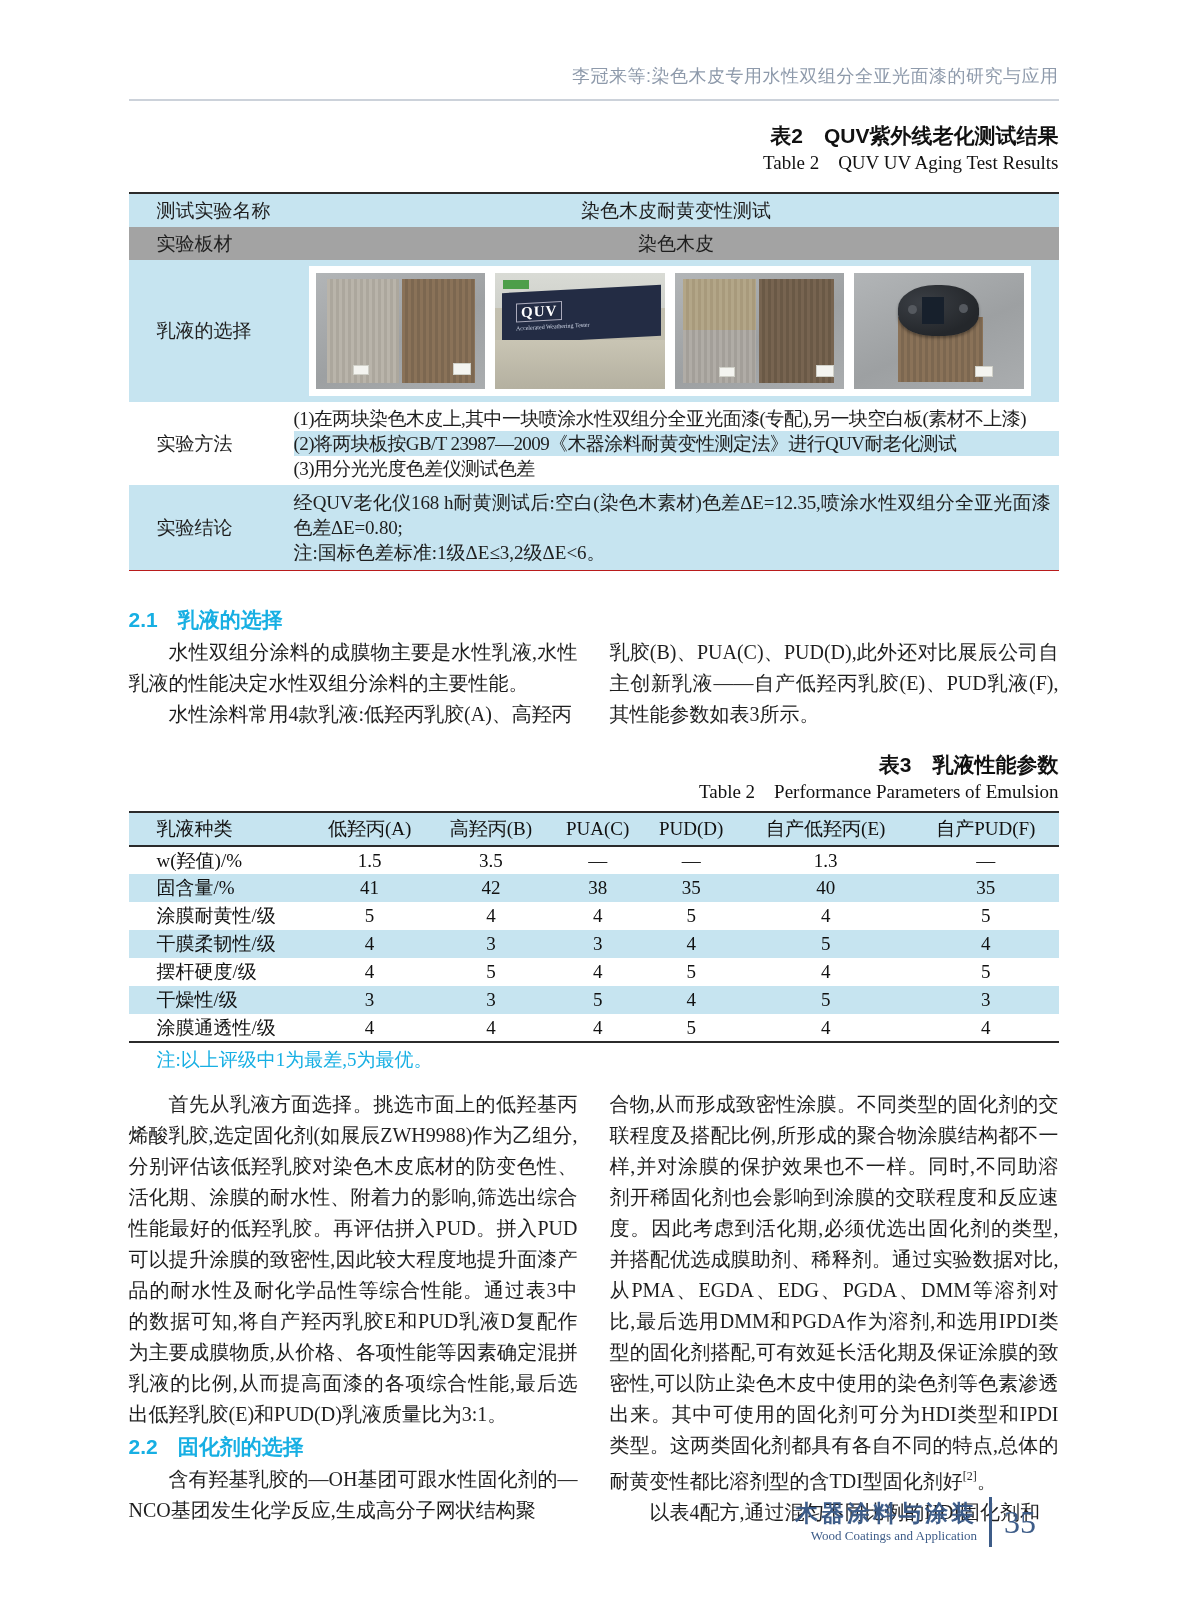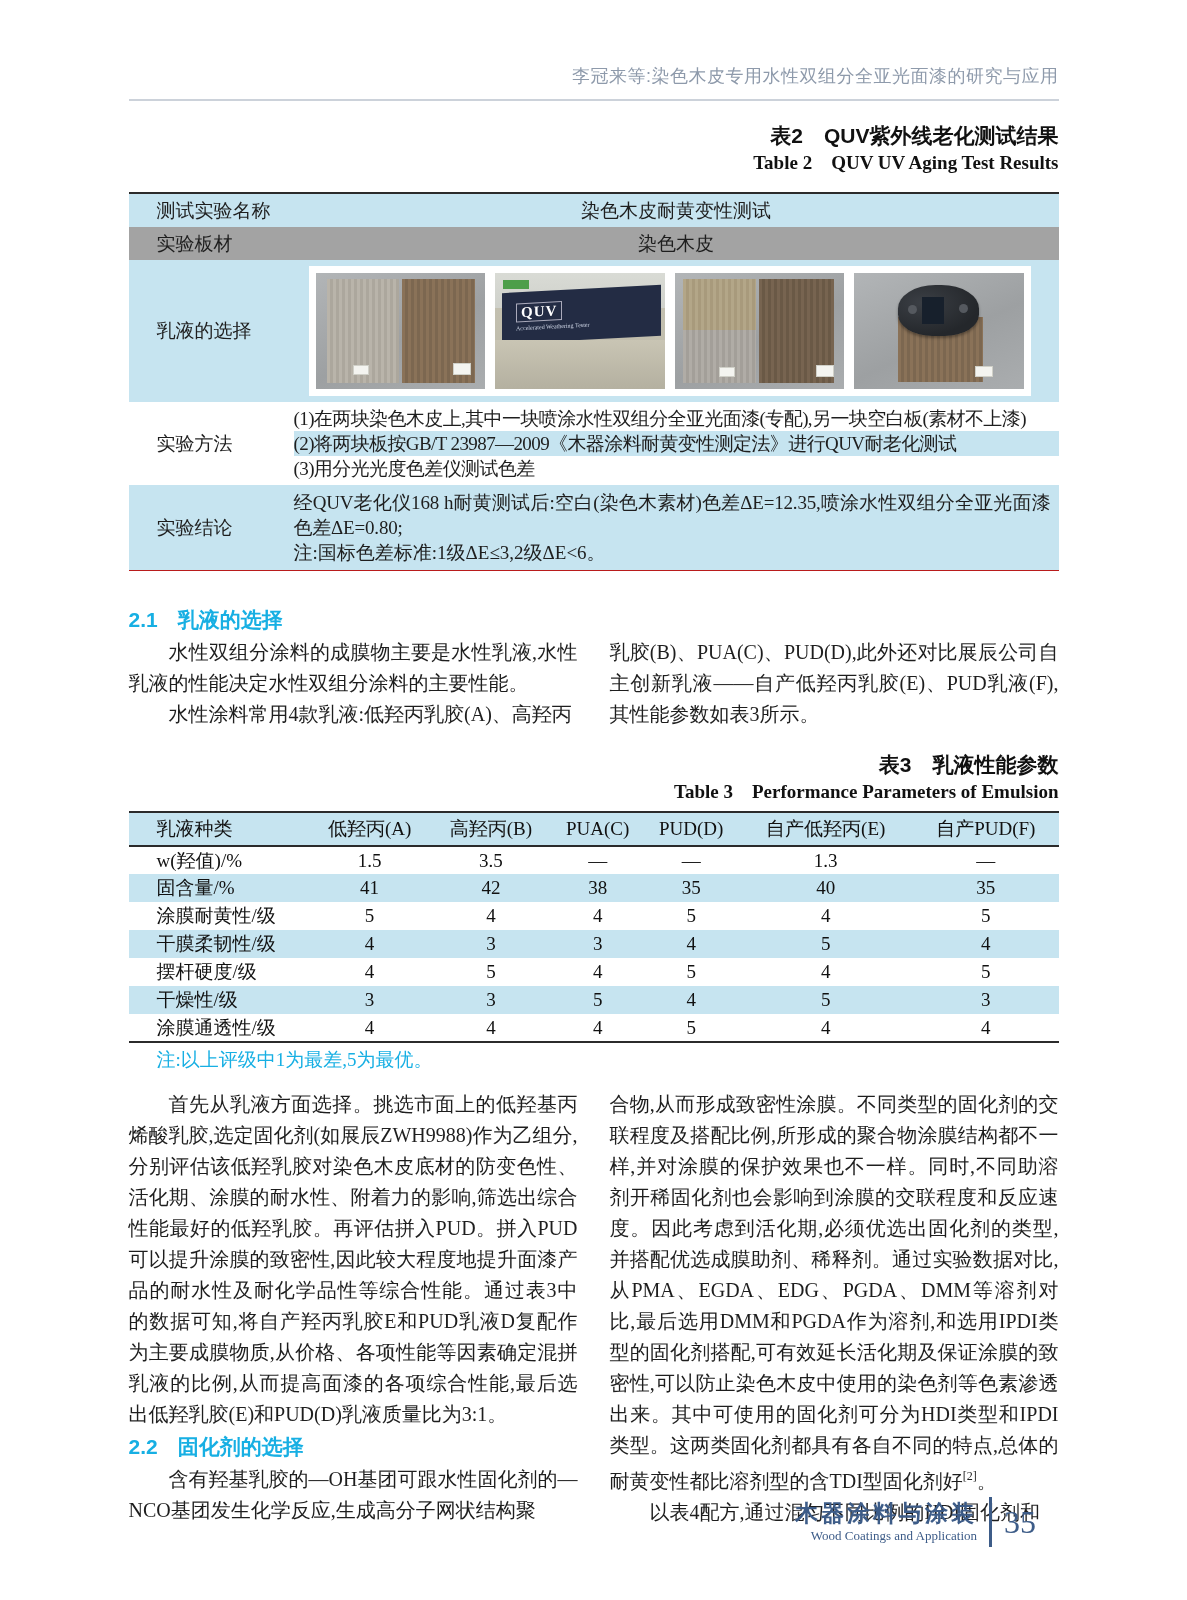--- a/index.html
+++ b/index.html
@@ -16,21 +16,21 @@
   .running-head{
     text-align:right; font-family:"Liberation Sans","DejaVu Sans",sans-serif;
     font-size:18px; color:#8e9aab; letter-spacing:0.5px;
   }
   .running-rule{ margin-top:11px; border-bottom:2px solid #ccd2da; }
 
   
   .caption{ text-align:right; }
   .cap-cn{ margin-top:22px; font-family:"Liberation Sans","DejaVu Sans",sans-serif;
            font-weight:bold; font-size:21px; line-height:25px; color:#111; }
-  .cap-en{ margin-top:3px; font-weight:bold; font-size:19px; line-height:23px; color:#111; }
+  .cap-en{ margin-top:3px; font-weight:normal; font-size:19px; line-height:23px; color:#111; }
 
   
   .t2{ margin-top:18px; border-top:2px solid #2b2b2b; border-bottom:1px solid #b91c1c;
        font-size:19px; }
   .t2row{ display:flex; align-items:center; }
   .t2label{ width:165px; flex:none; padding-left:28px; }
   .t2content{ flex:1; text-align:center; }
   .r-blue{ background:#c6e4f0; }
   .r-name{ height:33px; }
   .r-board{ height:33px; background:#a3a3a3; }
@@ -204,21 +204,21 @@
         <p class="indent">水性双组分涂料的成膜物主要是水性乳液,水性乳液的性能决定水性双组分涂料的主要性能。</p>
         <p class="indent">水性涂料常用4款乳液:低羟丙乳胶(A)、高羟丙</p>
       </div>
       <div class="col pad-top-head">
         <p>乳胶(B)、PUA(C)、PUD(D),此外还对比展辰公司自主创新乳液——自产低羟丙乳胶(E)、PUD乳液(F),其性能参数如表3所示。</p>
       </div>
     </div>
 
     <div class="caption">
       <div class="cap-cn">表3　乳液性能参数</div>
-      <div class="cap-en">Table 3　Performance Parameters of Emulsion</div>
+      <div class="cap-en">Table 2　Performance Parameters of Emulsion</div>
     </div>
 
     <table class="t3">
       <thead>
         <tr>
           <th class="rowlabel">乳液种类</th>
           <th>低羟丙(A)</th>
           <th>高羟丙(B)</th>
           <th>PUA(C)</th>
           <th>PUD(D)</th>

